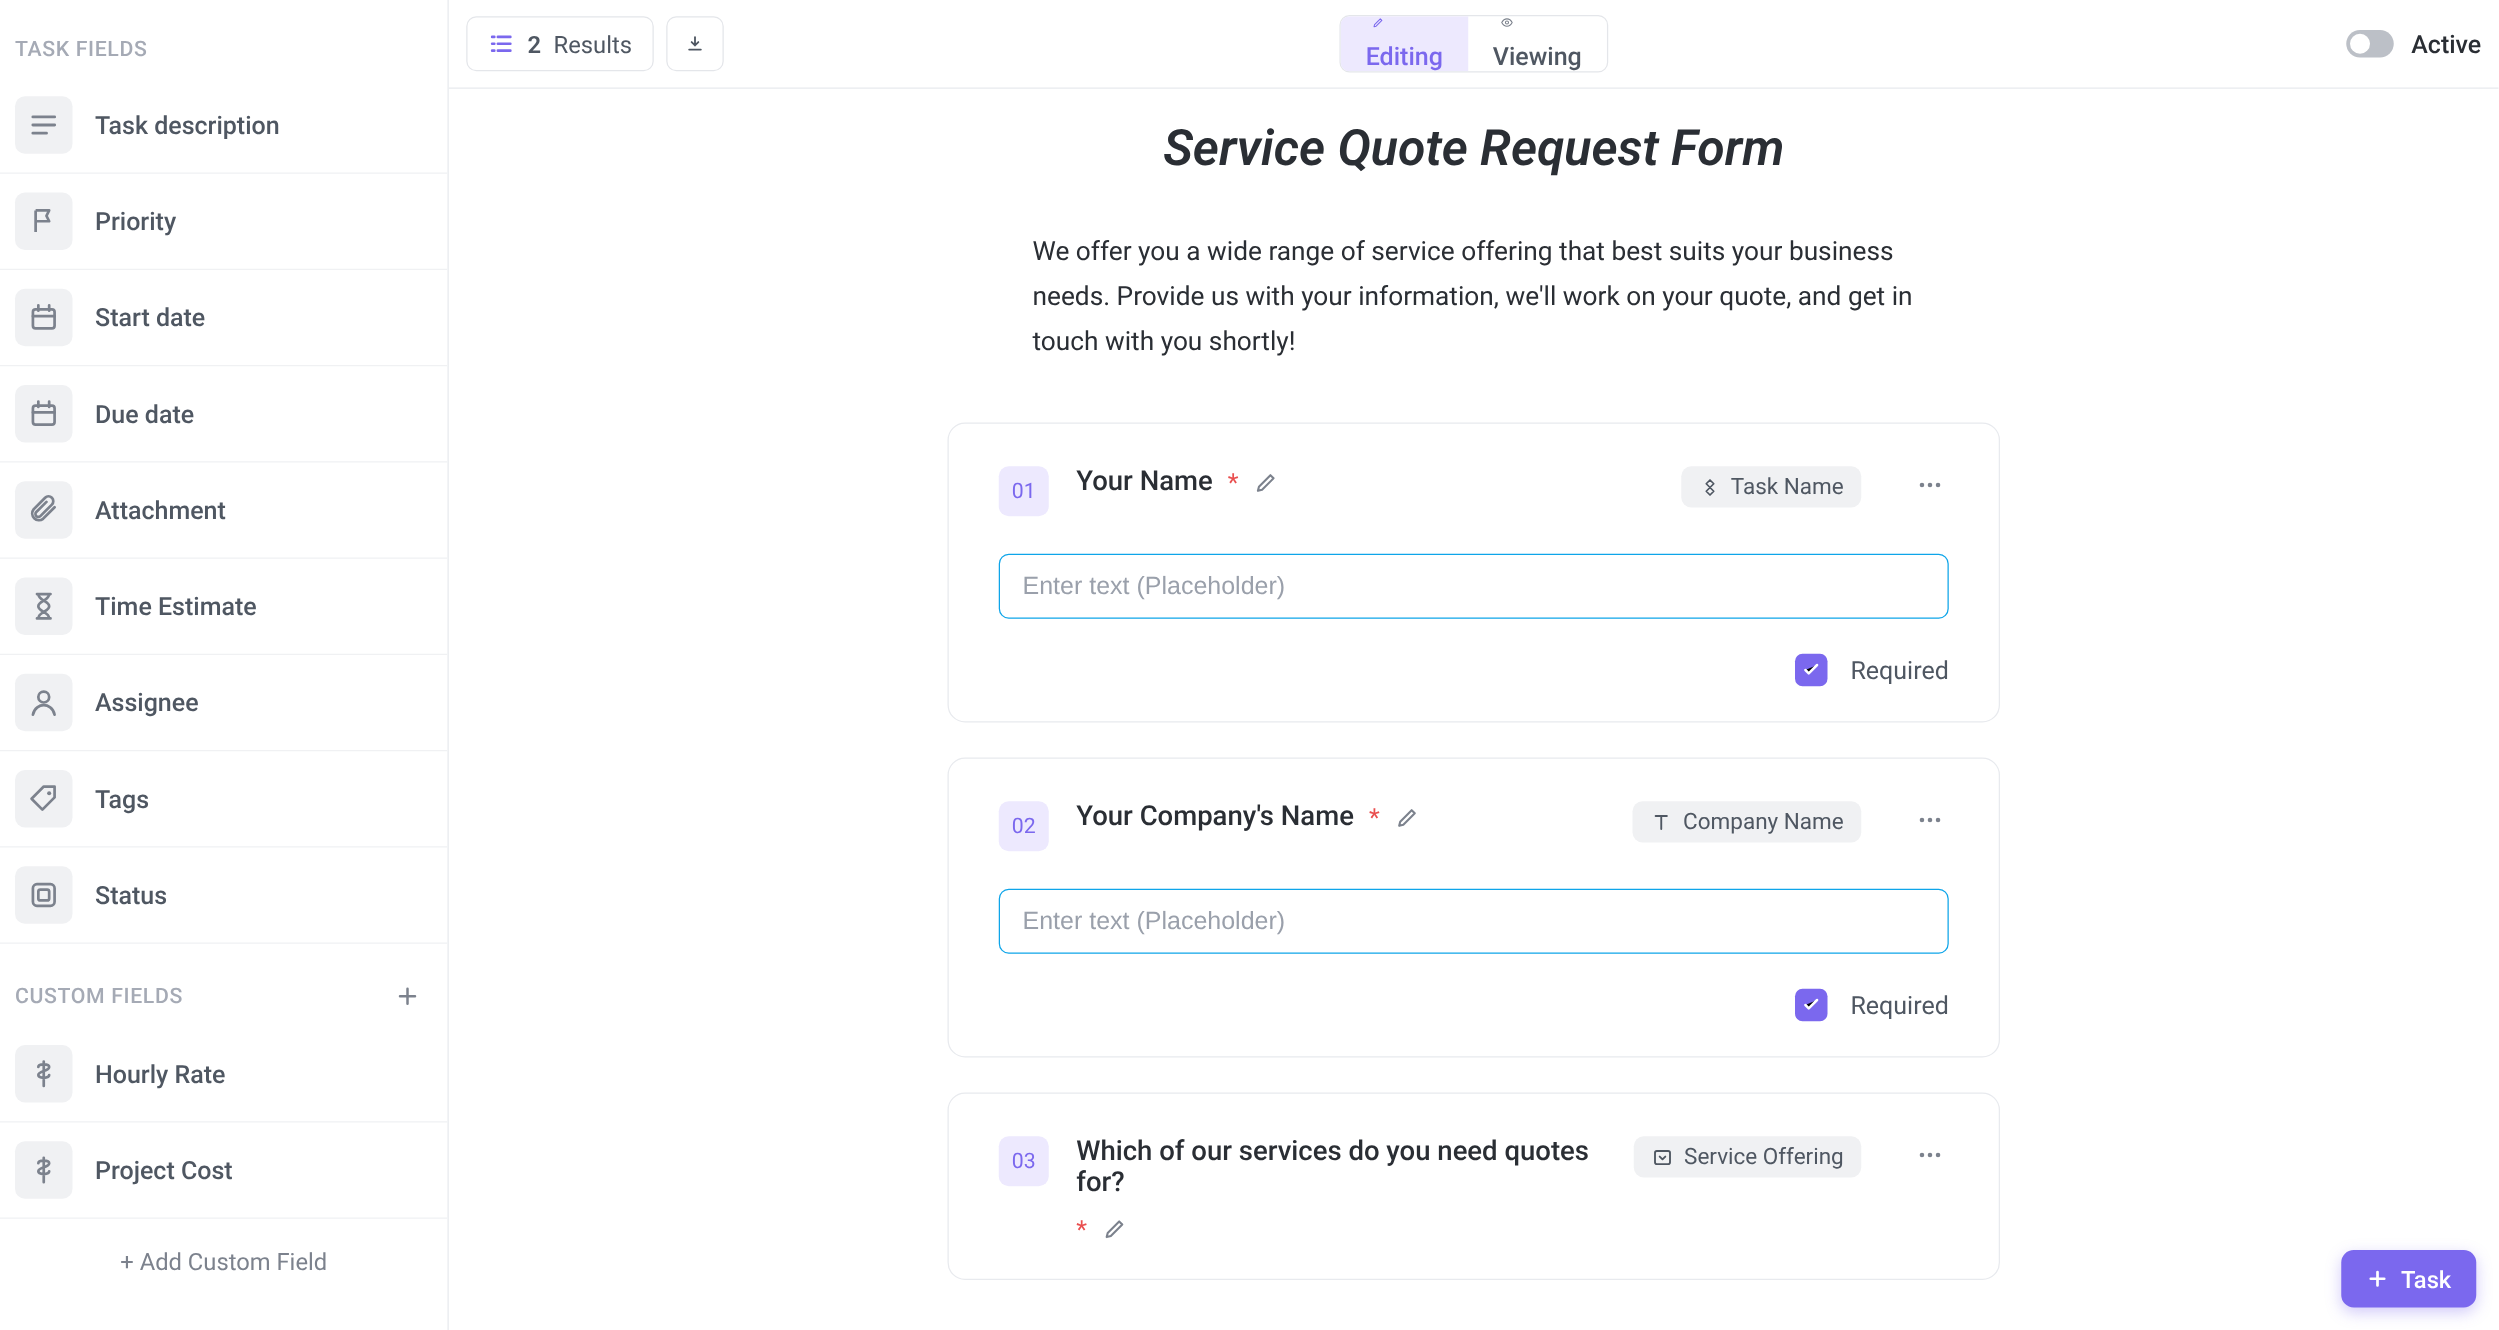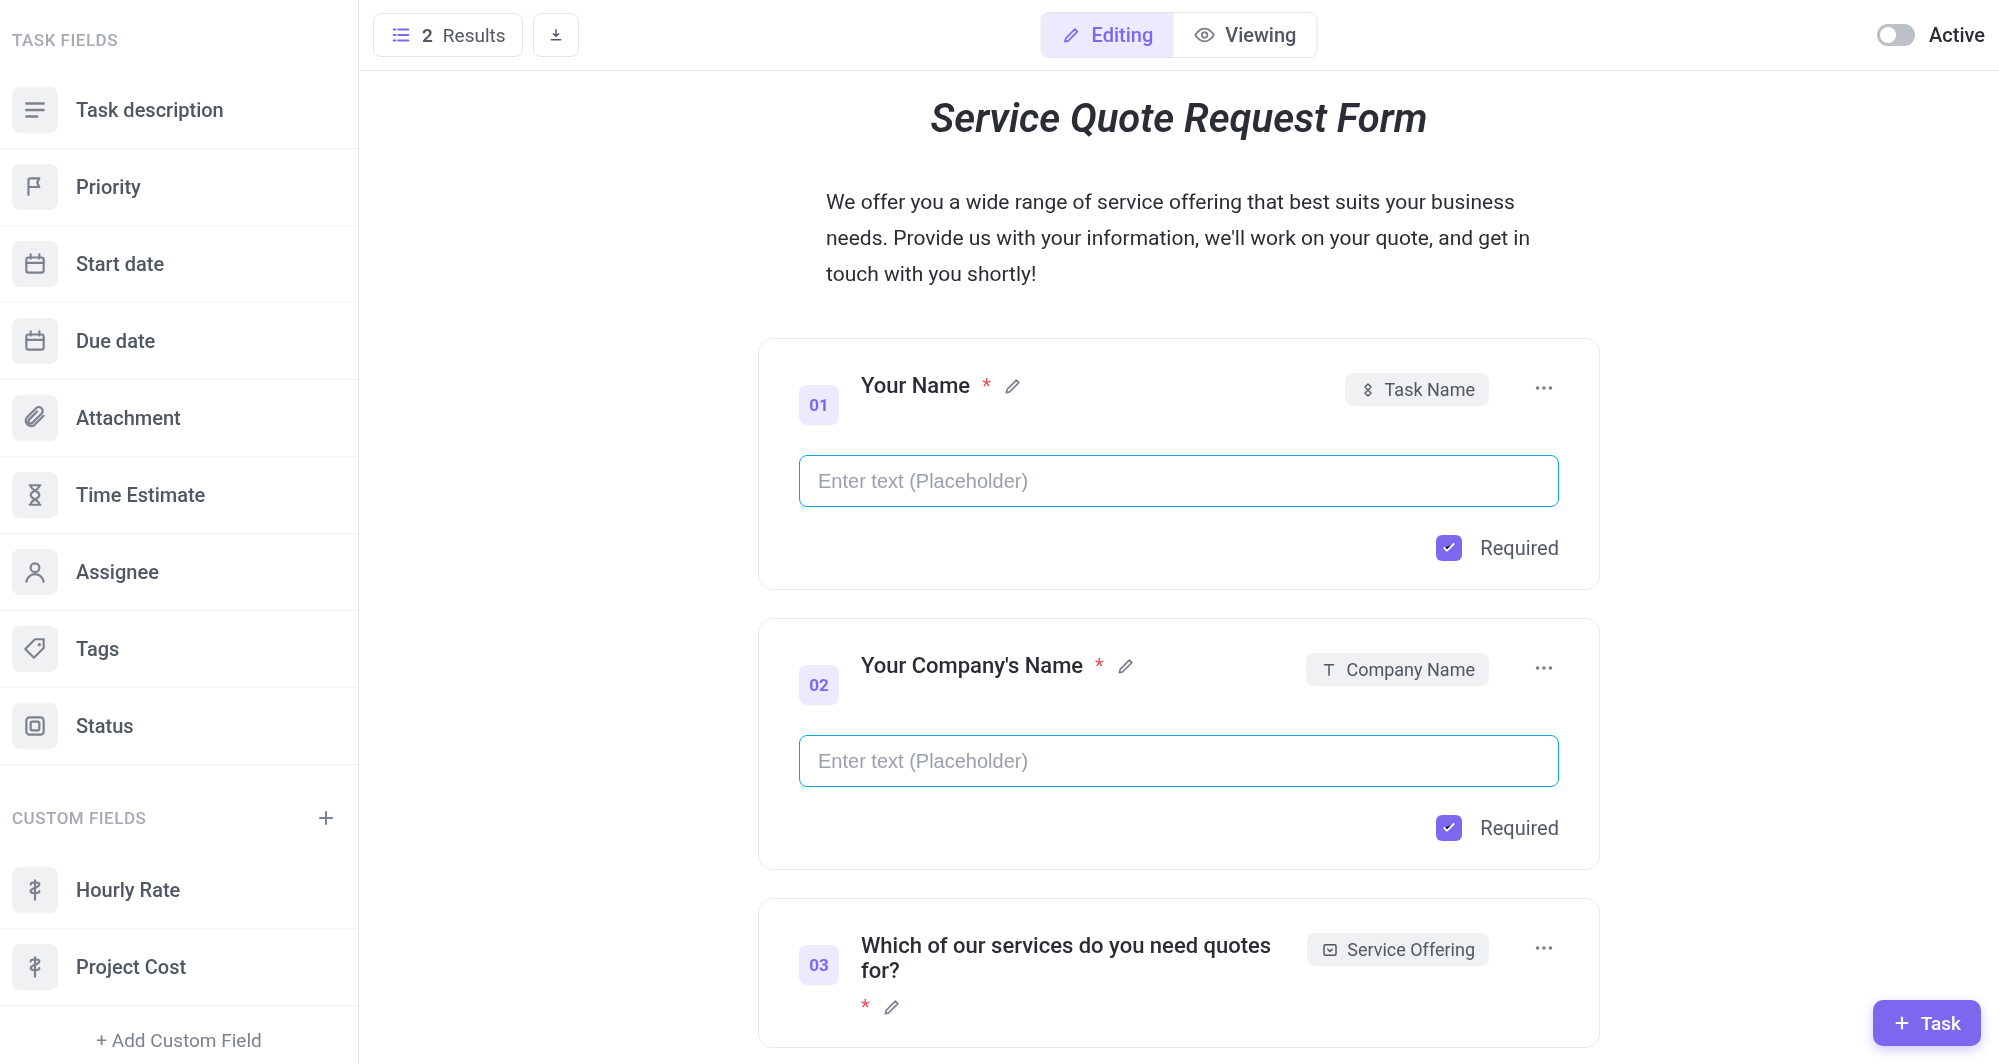--- a/index.html
+++ b/index.html
@@ -14,21 +14,20 @@
   }
 
   
   .sidebar {
     width: 359px;
     border-right: 1px solid #e8eaee;
     display: flex;
     flex-direction: column;
     padding-top: 30px;
     overflow-y: auto;
-    gap: 10px;
   }
   .sidebar-section-header {
     font-size: 17px;
     font-weight: 500;
     color: #a5aab5;
     letter-spacing: 0.5px;
     padding: 0 12px 12px 12px;
   }
   .sidebar-section-header.row {
     display: flex;
@@ -120,27 +119,27 @@
     transform: translateX(-50%);
     display: flex;
     height: 46px;
     border: 1px solid #e4e6ea;
     border-radius: 8px;
     overflow: hidden;
     background: #fff;
   }
   .seg-item {
     display: flex;
-    align-items: center;
     gap: 10px;
     padding: 0 20px;
     font-size: 20px;
     font-weight: 500;
     color: #4f5762;
     cursor: pointer;
+    flex-direction: column;
   }
   .seg-item.active {
     background: #ede9fe;
     color: #7b68ee;
   }
   .toolbar-right {
     margin-left: auto;
     display: flex;
     align-items: center;
     gap: 14px;
@@ -204,26 +203,25 @@
     align-items: flex-start;
     gap: 22px;
   }
   .qc-num {
     width: 40px;
     height: 40px;
     border-radius: 8px;
     background: #ede9fe;
     color: #7b68ee;
     font-size: 17px;
-    font-weight: 700;
+    font-weight: 400;
     display: flex;
     align-items: center;
     justify-content: center;
     flex-shrink: 0;
-    margin-top: 12px;
   }
   .qc-title-wrap { flex: 1; display: flex; align-items: center; gap: 12px; flex-wrap: wrap; }
   .qc-title {
     font-size: 22px;
     font-weight: 500;
     color: #2a2e34;
   }
   .qc-req-star { color: #e94f4f; font-size: 20px; }
   .qc-edit-icon { color: #7c828d; cursor: pointer; }
   .qc-right { display: flex; align-items: flex-start; gap: 40px; margin-left: auto; }

